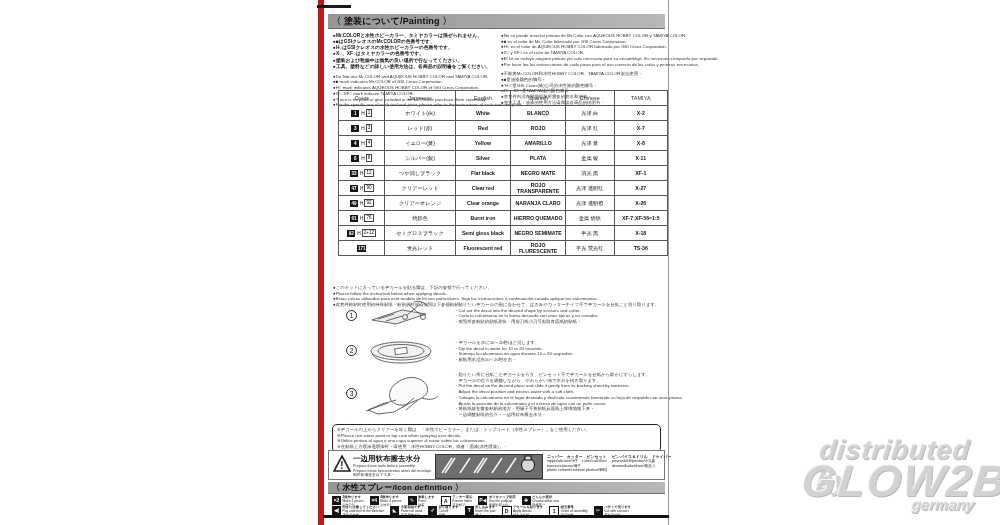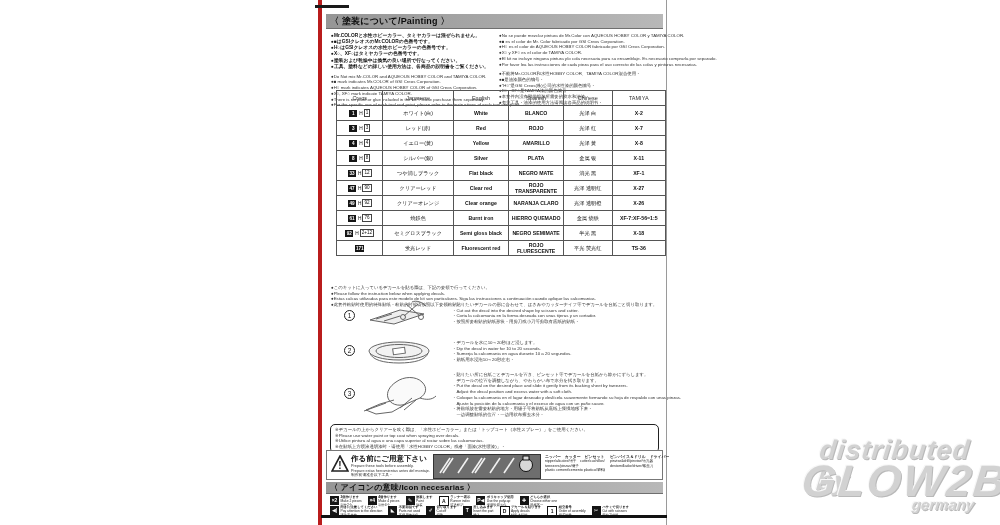--- a/index.html
+++ b/index.html
@@ -1,19 +1,19 @@
 <!DOCTYPE html>
 <html><head>
 <meta charset="utf-8">
 <style>
   html,body{margin:0;padding:0;background:#fff;}
   body{width:1000px;height:525px;overflow:hidden;font-family:"Liberation Sans","DejaVu Sans",sans-serif;}
   #canvas{position:relative;width:1000px;height:525px;background:#fff;}
   .page{position:absolute;left:318px;top:0;width:344px;height:525px;background:#fff;
-        border-left:4px solid #b91c1c;border-right:1px solid #9a9a9a;}
+        border-left:6px solid #b91c1c;border-right:1px solid #9a9a9a;}
   .topdash{position:absolute;left:-7px;top:5px;width:34px;height:3px;background:#1a1a1a;}
   .bottombar{position:absolute;left:-1px;top:515px;width:346px;height:3px;background:#111;}
   .band{position:absolute;left:4px;width:337px;height:15px;
         background:linear-gradient(to right,#969696,#b8b8b8);
         border-bottom:1px solid #6f6f6f;color:#0d0d0d;font-weight:bold;
         font-size:9px;line-height:15px;padding-left:4px;box-sizing:border-box;letter-spacing:.2px;}
   .band.small{height:12px;font-size:8px;line-height:12px;}
   .lines div{white-space:nowrap;}
   .ja{font-size:4.8px;line-height:1.28;color:#111;font-weight:bold;}
   .lat{font-size:4.4px;line-height:1.3;color:#333;}
@@ -293,21 +293,21 @@
         <div>※在贴纸上方喷涂透明漆时・请使用「水性HOBBY COLOR」或者「面漆(水性喷漆)」・</div>
       </div>
 
     <div class="toolsbox">
       <div class="warn">
         <svg width="18" height="17" viewBox="0 0 18 17">
           <polygon points="9,1 17,16 1,16" fill="none" stroke="#222" stroke-width="1.6"></polygon>
           <text x="9" y="14" font-size="10" text-anchor="middle" fill="#222" font-weight="bold">!</text>
         </svg>
       </div>
-      <div class="tools-title">作る前にご用意下さい</div>
+      <div class="tools-title">一边用软布擦去水分</div>
       <div class="tools-sub lines" id="tools-sub">
           <div>Prepare these tools before assembly.</div>
           <div>Prepare estas herramientas antes del montaje.</div>
           <div>制作前请准备以下工具・</div>
         </div>
       <div class="toolimg">
         <svg width="104" height="21" viewBox="0 0 104 21">
           <g stroke="#f0f0f0" stroke-width="1.6" fill="none">
             <line x1="6" y1="18" x2="16" y2="3"></line>
               <line x1="9" y1="18" x2="19" y2="3"></line>
@@ -332,21 +332,21 @@
           </div>
           <div class="tcol">
             <div class="h">ピンバイス＆ドリル　ドライバー</div>
             <div>pinvise&amp;drill/pinvise/钻孔器</div>
             <div>destornillador/driver/螺丝刀</div>
           </div>
         </div>
     </div>
 
     <div class="band small" style="top:482px">
-      <span>〈 アイコンの意味/Icon necesarias 〉</span>
+      <span>〈 水性スプレー/Icon definition 〉</span>
     </div>
     <div class="iconrow" style="top:496px" id="icon-row1">
         <div class="icell">
           <div class="isq">×2</div>
           <div class="ilabels">
             <div class="jl">2個作ります</div>
             <div>Make 2 pieces</div>
             <div>制作2个</div>
           </div>
         </div>

